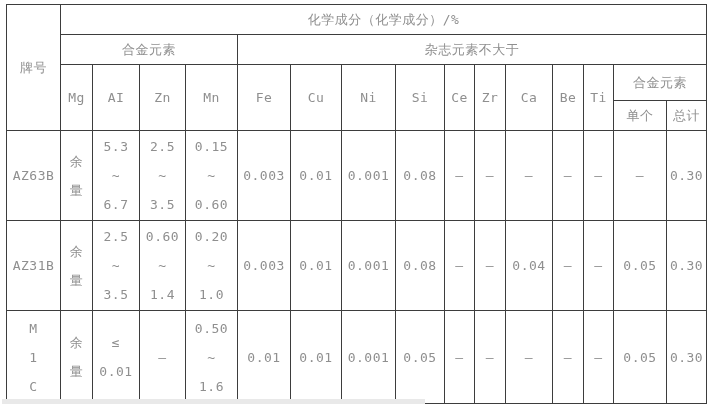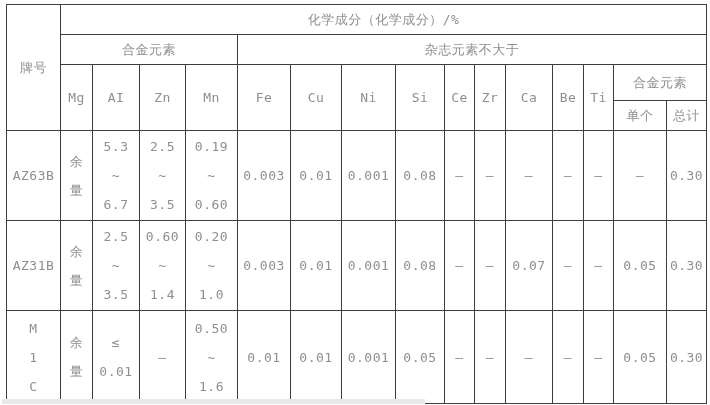--- a/index.html
+++ b/index.html
@@ -109,21 +109,21 @@
     <tr class="drow">
       <td>AZ63B</td>
       <td>余
 量</td>
       <td>5.3
 ~
 6.7</td>
       <td>2.5
 ~
 3.5</td>
-      <td>0.19
+      <td>0.15
 ~
 0.60</td>
       <td>0.003</td>
       <td>0.01</td>
       <td>0.001</td>
       <td>0.08</td>
       <td>—</td>
       <td>—</td>
       <td>—</td>
       <td>—</td>
@@ -144,21 +144,21 @@
 1.4</td>
       <td>0.20
 ~
 1.0</td>
       <td>0.003</td>
       <td>0.01</td>
       <td>0.001</td>
       <td>0.08</td>
       <td>—</td>
       <td>—</td>
-      <td>0.07</td>
+      <td>0.04</td>
       <td>—</td>
       <td>—</td>
       <td>0.05</td>
       <td>0.30</td>
     </tr>
 
     <tr class="drow-last">
       <td>M
 1
 C</td>

